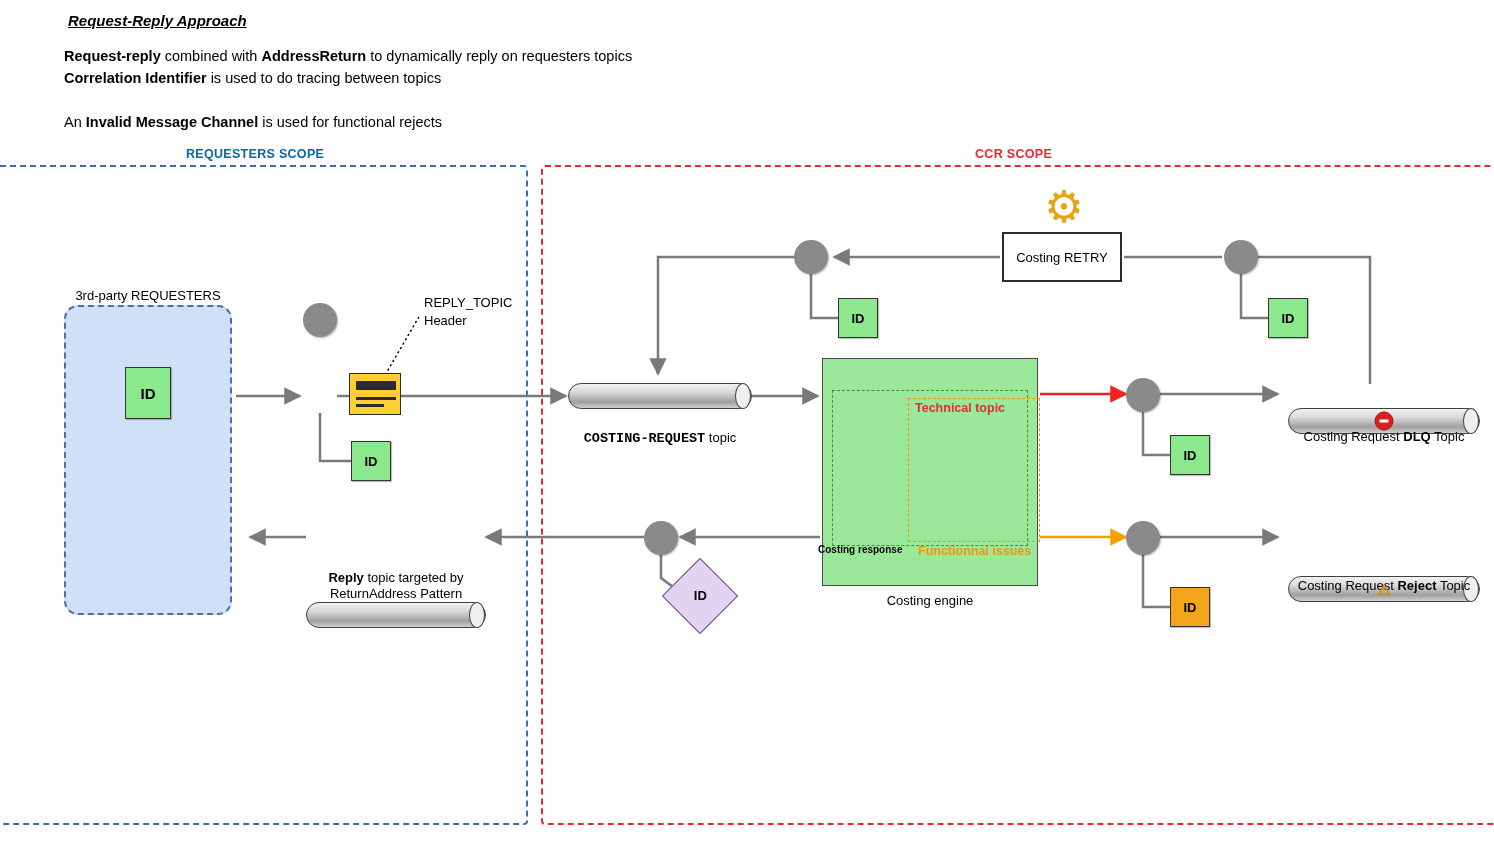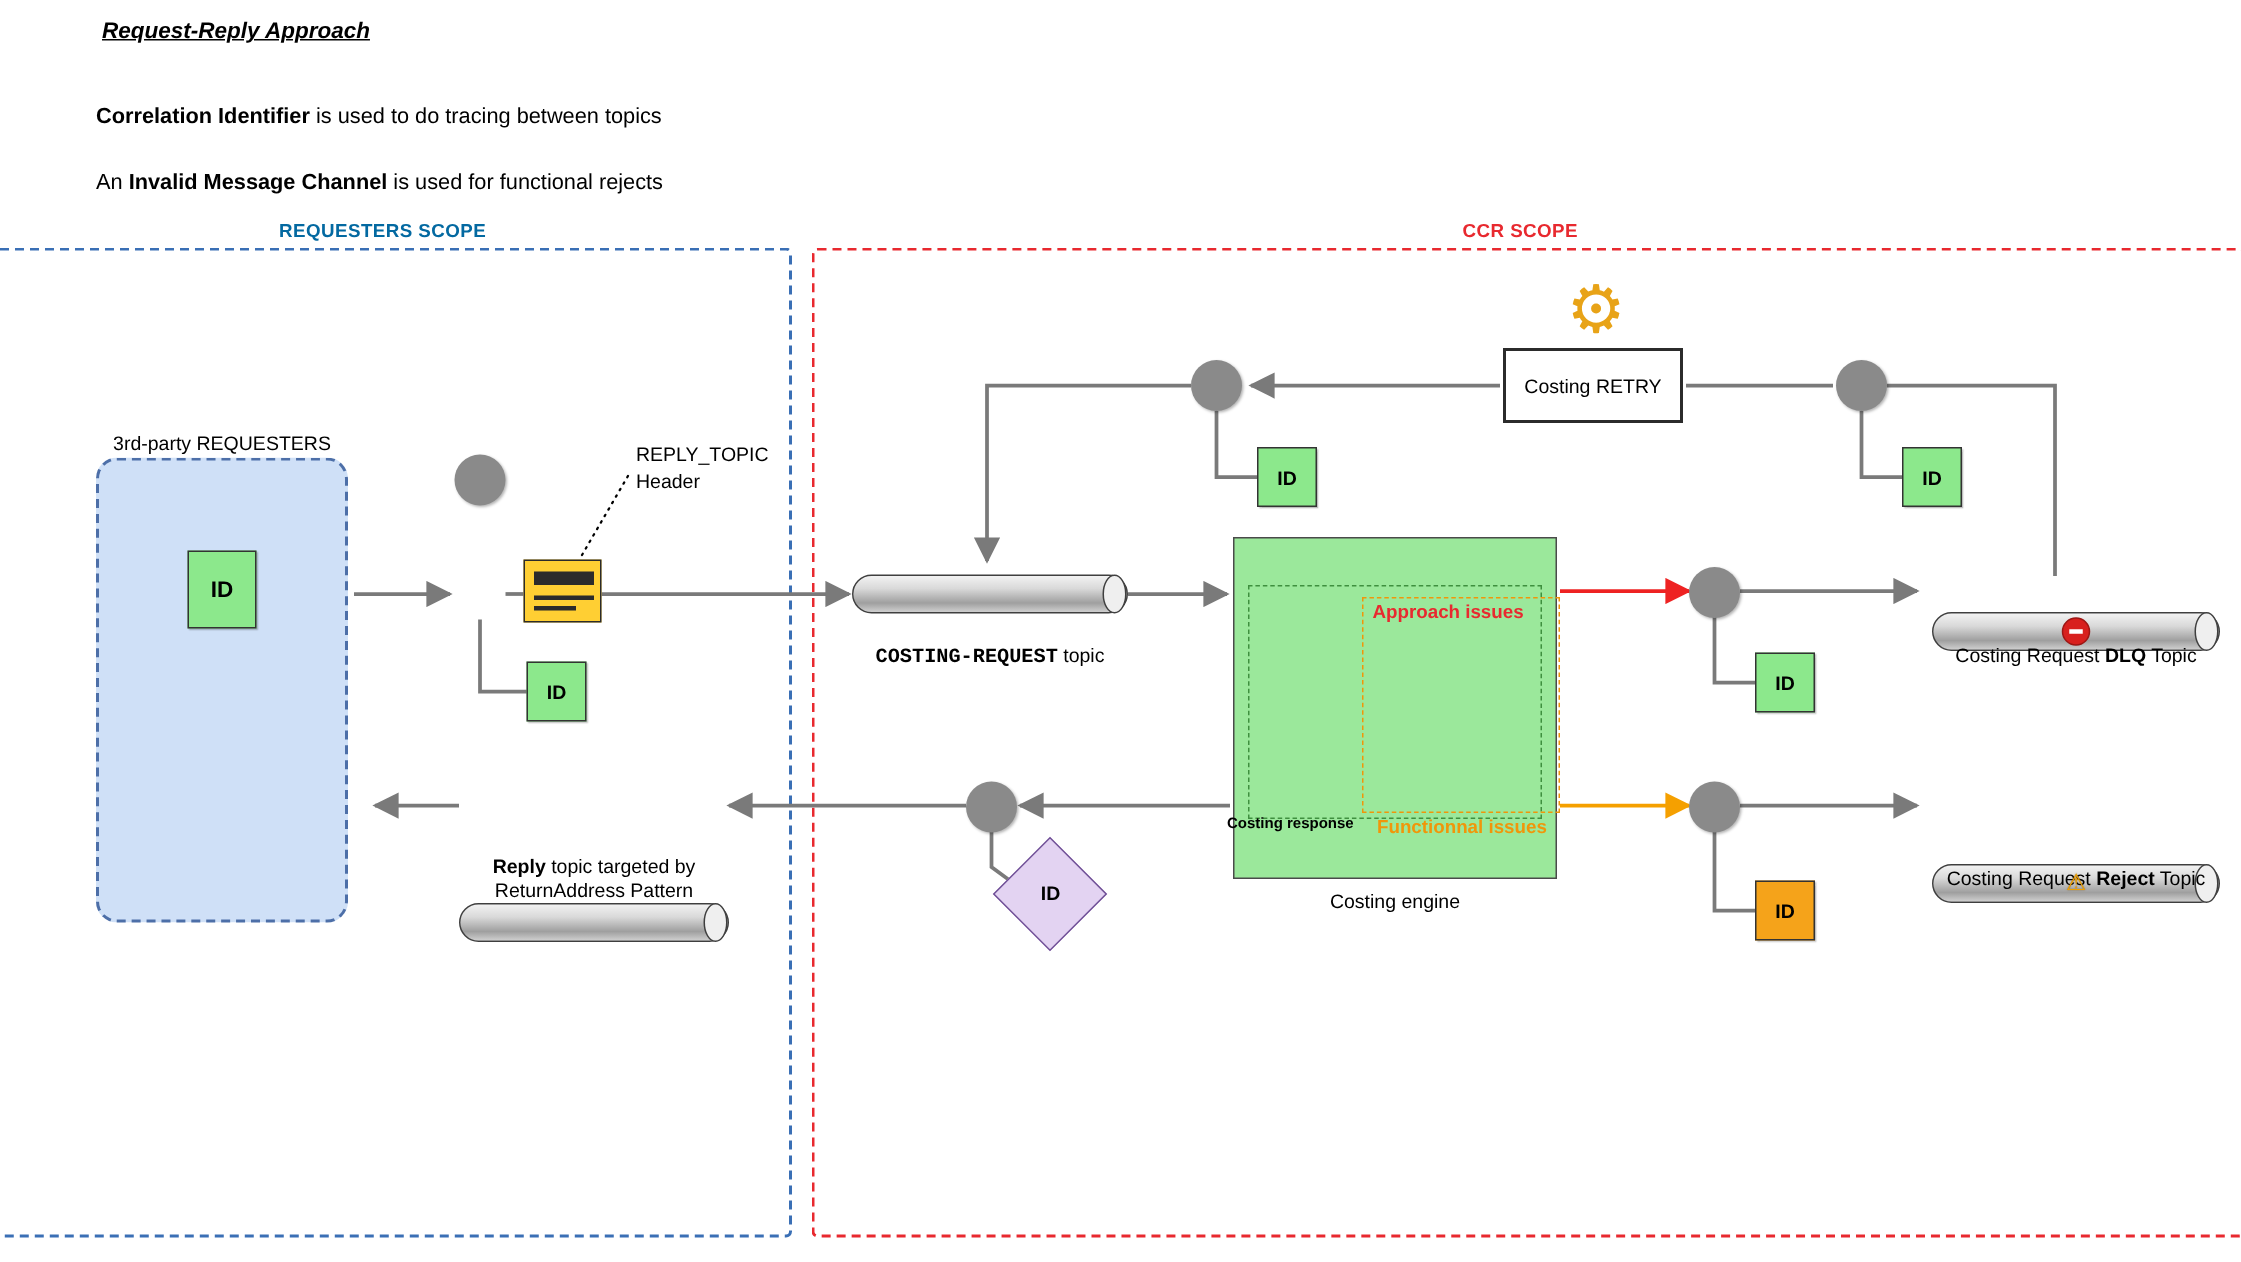--- a/index.html
+++ b/index.html
@@ -268,20 +268,23 @@
     pointer-events: none;
   }
 </style>
 </head>
 <body>
 
 <div id="stage">
 
   <div class="abs hdr-title">Request-Reply Approach</div>
 
+  <div class="abs hdr-line" style="top:48px">
+    <span class="b">Request-reply</span><span> combined with </span><span class="b">AddressReturn</span><span> to dynamically reply on requesters topics</span>
+  </div>
 
   <div class="abs hdr-line" style="top:70px">
     <span class="b">Correlation Identifier</span><span> is used to do tracing between topics</span>
   </div>
 
 
   <div class="abs hdr-line" style="top:114px">
     <span>An </span><span class="b">Invalid Message Channel</span><span> is used for functional rejects</span>
   </div>
 
@@ -377,21 +380,21 @@
   <div class="abs gear-icon">⚙</div>
   <div class="abs retry-box">Costing RETRY</div>
   <div class="abs node" style="left:794px; top:240px;"></div>
   <div class="abs node" style="left:1224px; top:240px;"></div>
   <div class="abs idbox" style="left:838px; top:298px;">ID</div>
   <div class="abs idbox" style="left:1268px; top:298px;">ID</div>
 
   <div class="abs engine"></div>
   <div class="abs engine-inner-dash"></div>
   <div class="abs engine-orange-dash"></div>
-  <div class="abs tech-issues">Approach issues</div>
+  <div class="abs tech-issues">Technical topic</div>
   <div class="abs func-issues">Functionnal issues</div>
   <div class="abs costing-resp">Costing response</div>
   <div class="abs engine-caption">Costing engine</div>
 
   <div class="abs node" style="left:1126px; top:378px;"></div>
   <div class="abs idbox" style="left:1170px; top:435px;">ID</div>
   <div class="abs topic" style="left:1288px; top:382px; width:192px;">
     <span class="topic-badge badge-dlq"></span>
   </div>
   <div class="abs caption" style="left:1280px; top:429px; width:208px;">

